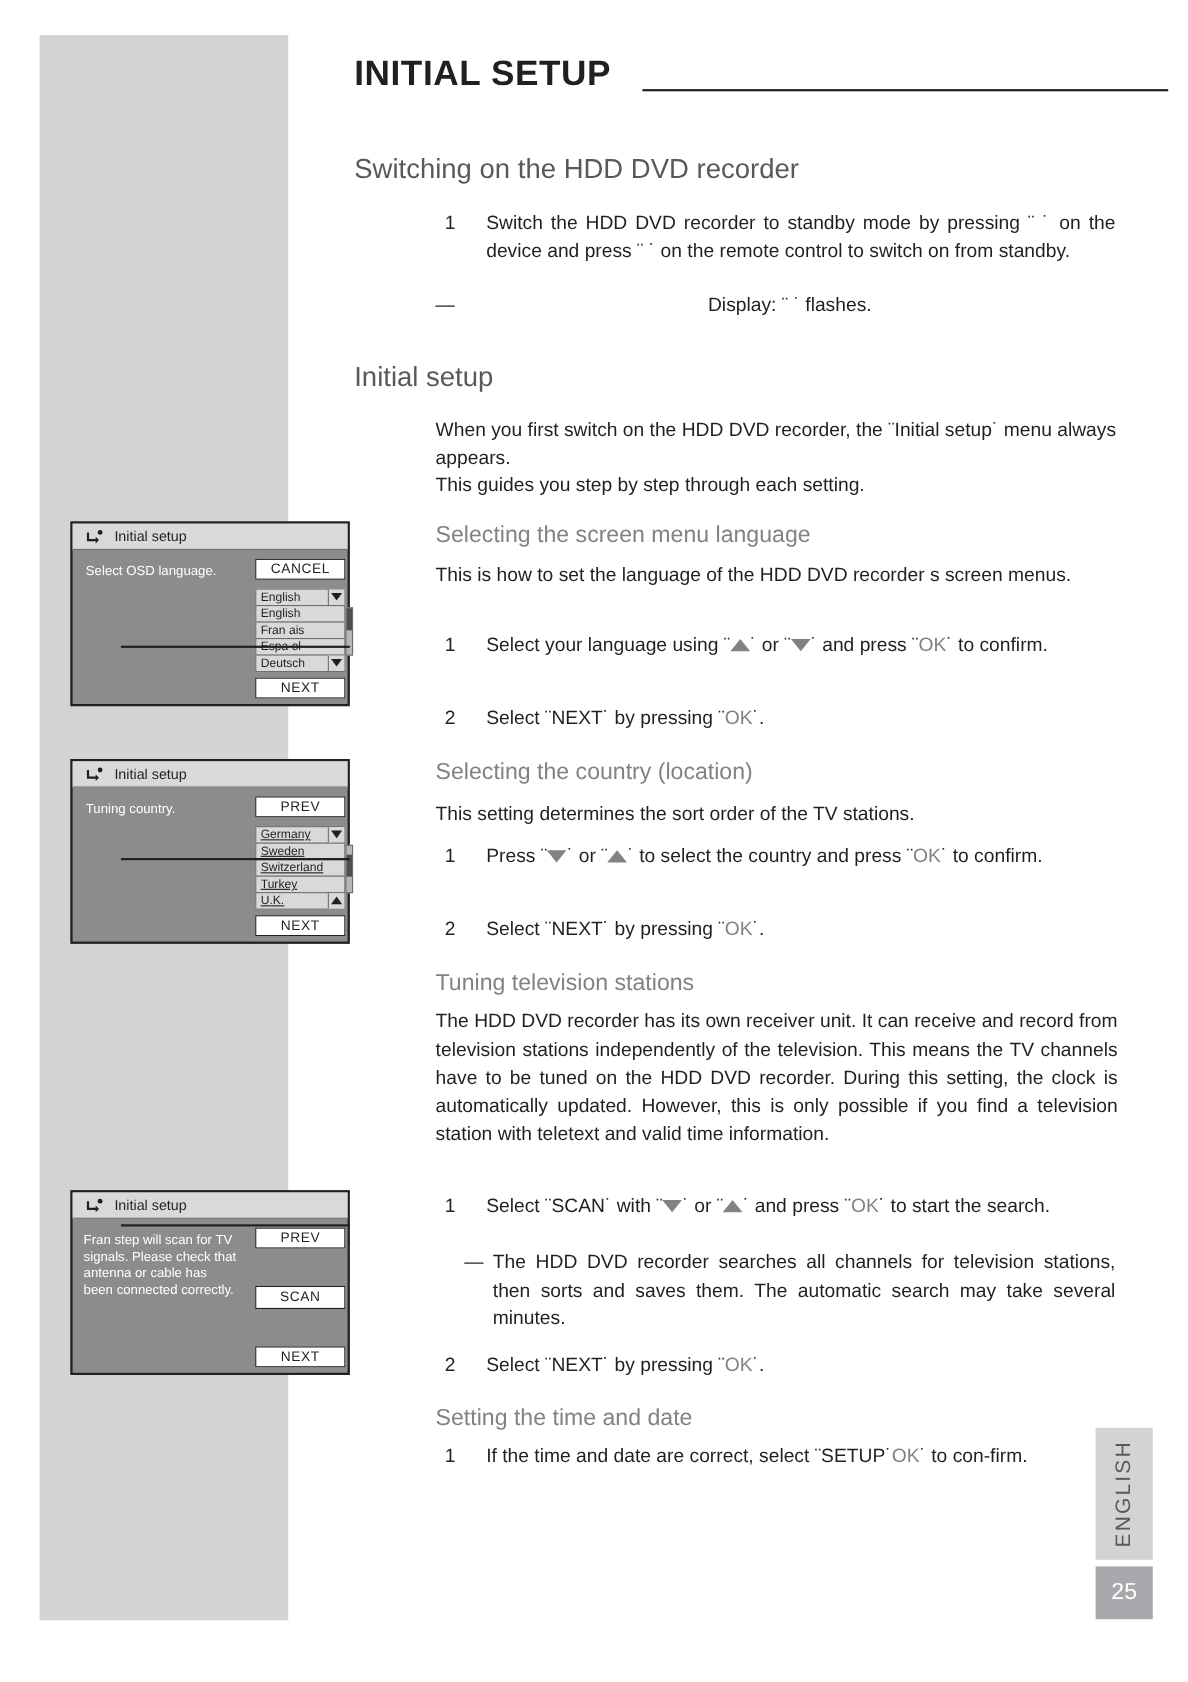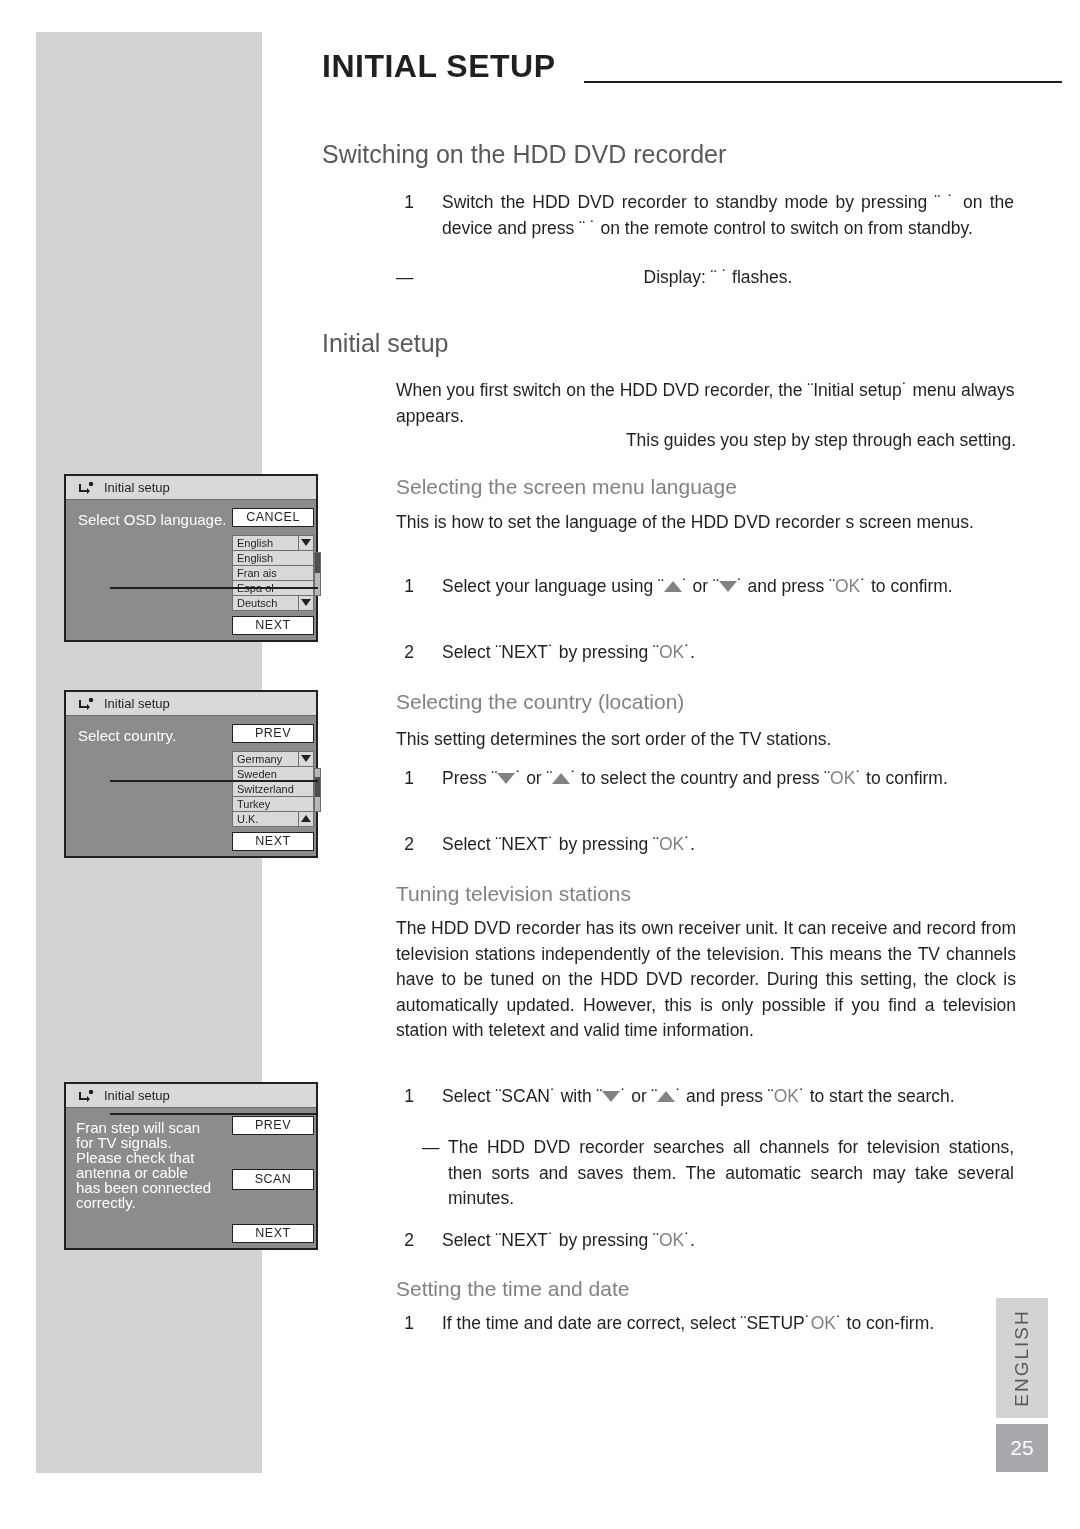--- a/index.html
+++ b/index.html
@@ -166,21 +166,21 @@
     white-space: nowrap;
   }
   .osd-title .t-icon {
     position: absolute;
     left: 12px; top: 5px;
     width: 16px; height: 14px;
     color: #231f20;
   }
   .osd-label {
     position: absolute;
-    font-size: 15px;
+    font-size: 12px;
     color: #ffffff;
     line-height: 15px;
     white-space: nowrap;
   }
   .osd-label.wrap { white-space: normal; }
 
   .osd-btn {
     position: absolute;
     background: #ffffff;
     border: 1px solid #231f20;
@@ -294,21 +294,21 @@
   </div>
 
   <div class="dash" style="left:396px; top:265px; width:618px;">
     <span class="mark">—</span>
     <span class="txt nojust">Display: ¨             ˙ flashes.</span>
   </div>
 
   <h2 class="sec" style="left:322px; top:329px;">Initial setup</h2>
 
   <div class="para nojust" style="left:396px; top:378px; width:620px;">When you first switch on the HDD DVD recorder, the ¨Initial setup˙ menu always appears.</div>
-  <div class="para nojust" style="left:396px; top:428px; width:620px;text-align:right;">This guides you step by step through each setting.</div>
+  <div class="para nojust" style="left:396px; top:428px; width:620px;">This guides you step by step through each setting.</div>
 
   <h3 class="sub" style="left:396px; top:475px;">Selecting the screen menu language</h3>
 
   <div class="para" style="left:396px; top:510px; width:620px;">This is how to set the language of the HDD DVD recorder s screen menus.</div>
 
   <div class="step" style="left:396px; top:574px; width:618px;">
     <span class="num">1</span>
     <span class="txt nojust"><span>Select your language using ¨</span><span class="tri up"></span><span>˙ or ¨</span><span class="tri down"></span><span>˙ and press ¨</span><span class="grey">OK</span><span>˙ to confirm.</span></span>
   </div>
 
@@ -392,24 +392,24 @@
   <div class="osd" style="left:64px; top:690px; width:254px; height:168px;">
     <div class="osd-title">
       <span class="t-icon">
         <svg width="16" height="14" viewBox="0 0 16 14">
             <path d="M1 11 L9 11 L9 13 L12 10 L9 7 L9 9 L3 9 L3 3 L1 3 Z" fill="#231f20"></path>
             <circle cx="13" cy="3" r="2.2" fill="#231f20"></circle>
           </svg>
       </span>
       <span class="t-text">Initial setup</span>
     </div>
-    <div class="osd-label" style="left:12px; top:36px;">Select country.</div>
+    <div class="osd-label" style="left:12px; top:36px;">Tuning country.</div>
     <div class="osd-btn" style="left:166px; top:32px; width:82px; height:19px; line-height:17px;">PREV</div>
 
-    <div class="osd-list" style="left:166px; top:59px; width:82px;">
+    <div class="osd-list" style="left:166px; top:59px; width:82px;text-decoration:underline;">
       <div class="osd-row"><span>Germany</span><span class="arrowbox">
             <span class="arrow dn" style="right:2px;top:3px;"></span>
           </span></div>
       <div class="osd-row"><span>Sweden</span></div>
       <div class="osd-row"><span>Switzerland</span></div>
       <div class="osd-row"><span>Turkey</span></div>
       <div class="osd-row"><span>U.K.</span><span class="arrowbox">
             <span class="arrow up" style="right:2px;top:3px;"></span>
           </span></div>
     </div>

